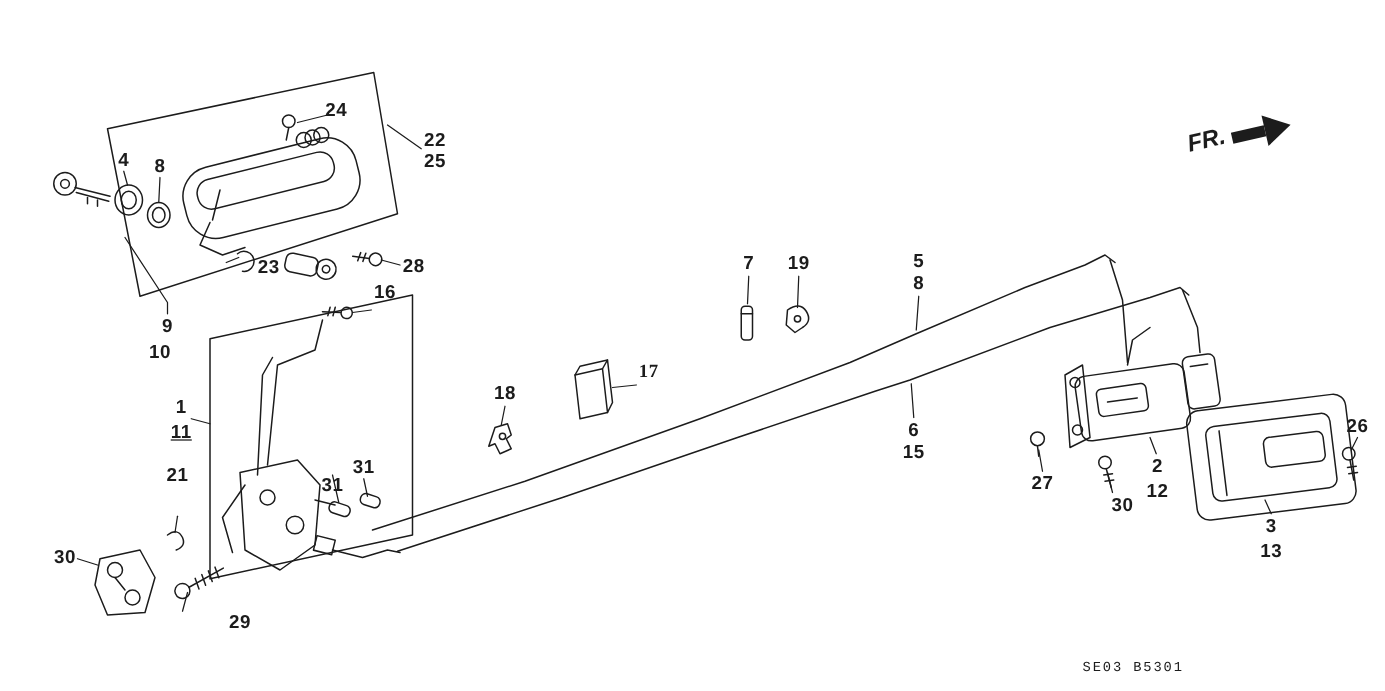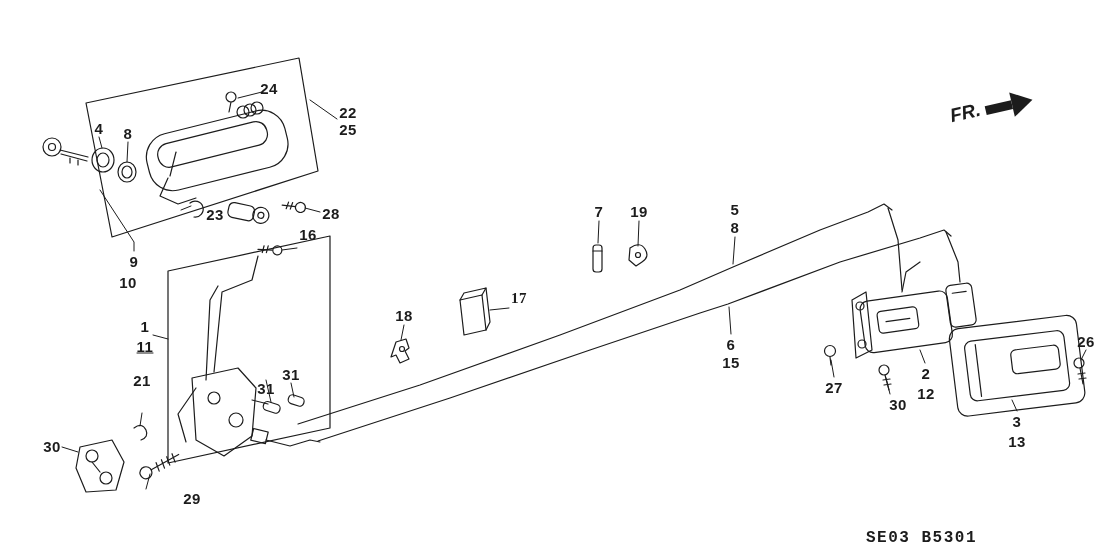--- a/index.html
+++ b/index.html
@@ -17,22 +17,22 @@
     color:var(--ink,#1c1c1c); letter-spacing:.5px; white-space:nowrap;
     user-select:none;
   }
   .fr-label {
     position:absolute; left:950px; top:102px;
     font-weight:bold; font-style:italic; font-size:19px;
     transform:rotate(-13deg); color:var(--ink,#1c1c1c);
   }
   .part-code {
     position:absolute; left:866px; top:529px;
-    font-family:"Liberation Mono", monospace; font-size:16px;
-    letter-spacing:1.5px; color:var(--ink,#1c1c1c);font-weight:bold;
+    font-family:"Liberation Mono", monospace; font-size:11px;
+    letter-spacing:1.5px; color:var(--ink,#1c1c1c);
   }
 </style>
 </head>
 <body>
 
 <div class="page" style="--bg: #ffffff; --ink: #1c1c1c;">
 
   <svg class="art" width="1108" height="553" viewBox="0 0 1108 553" xmlns="http://www.w3.org/2000/svg">
     <g stroke="currentColor" fill="none" stroke-width="1.2" stroke-linecap="round" stroke-linejoin="round">
 

